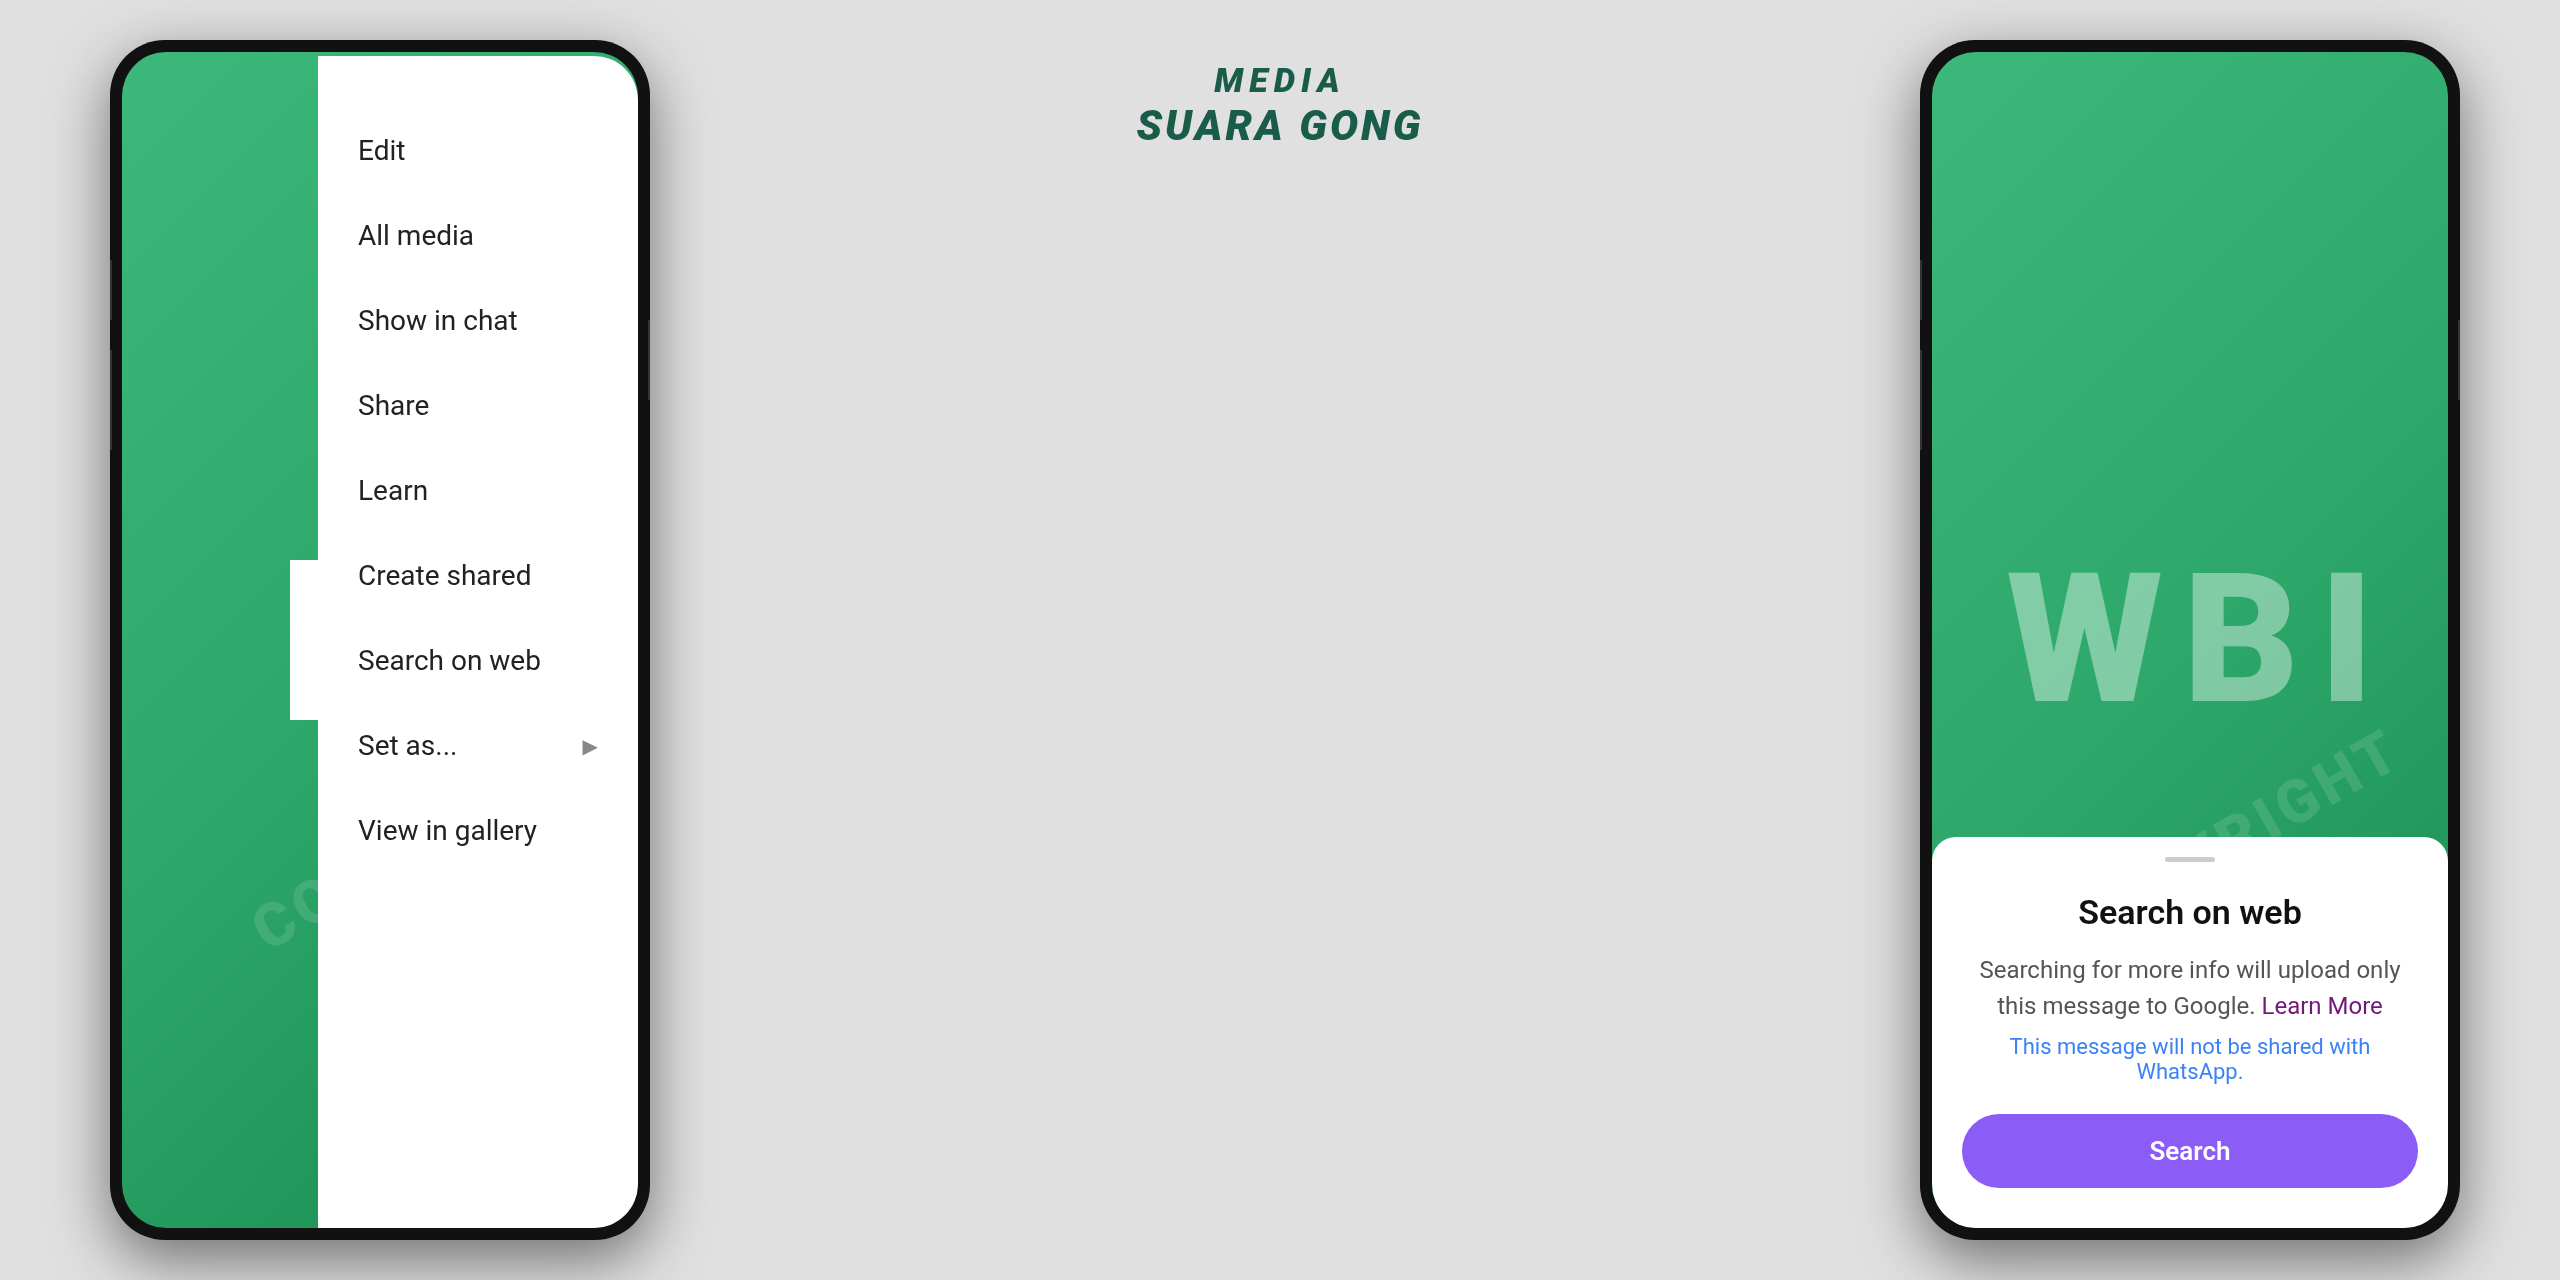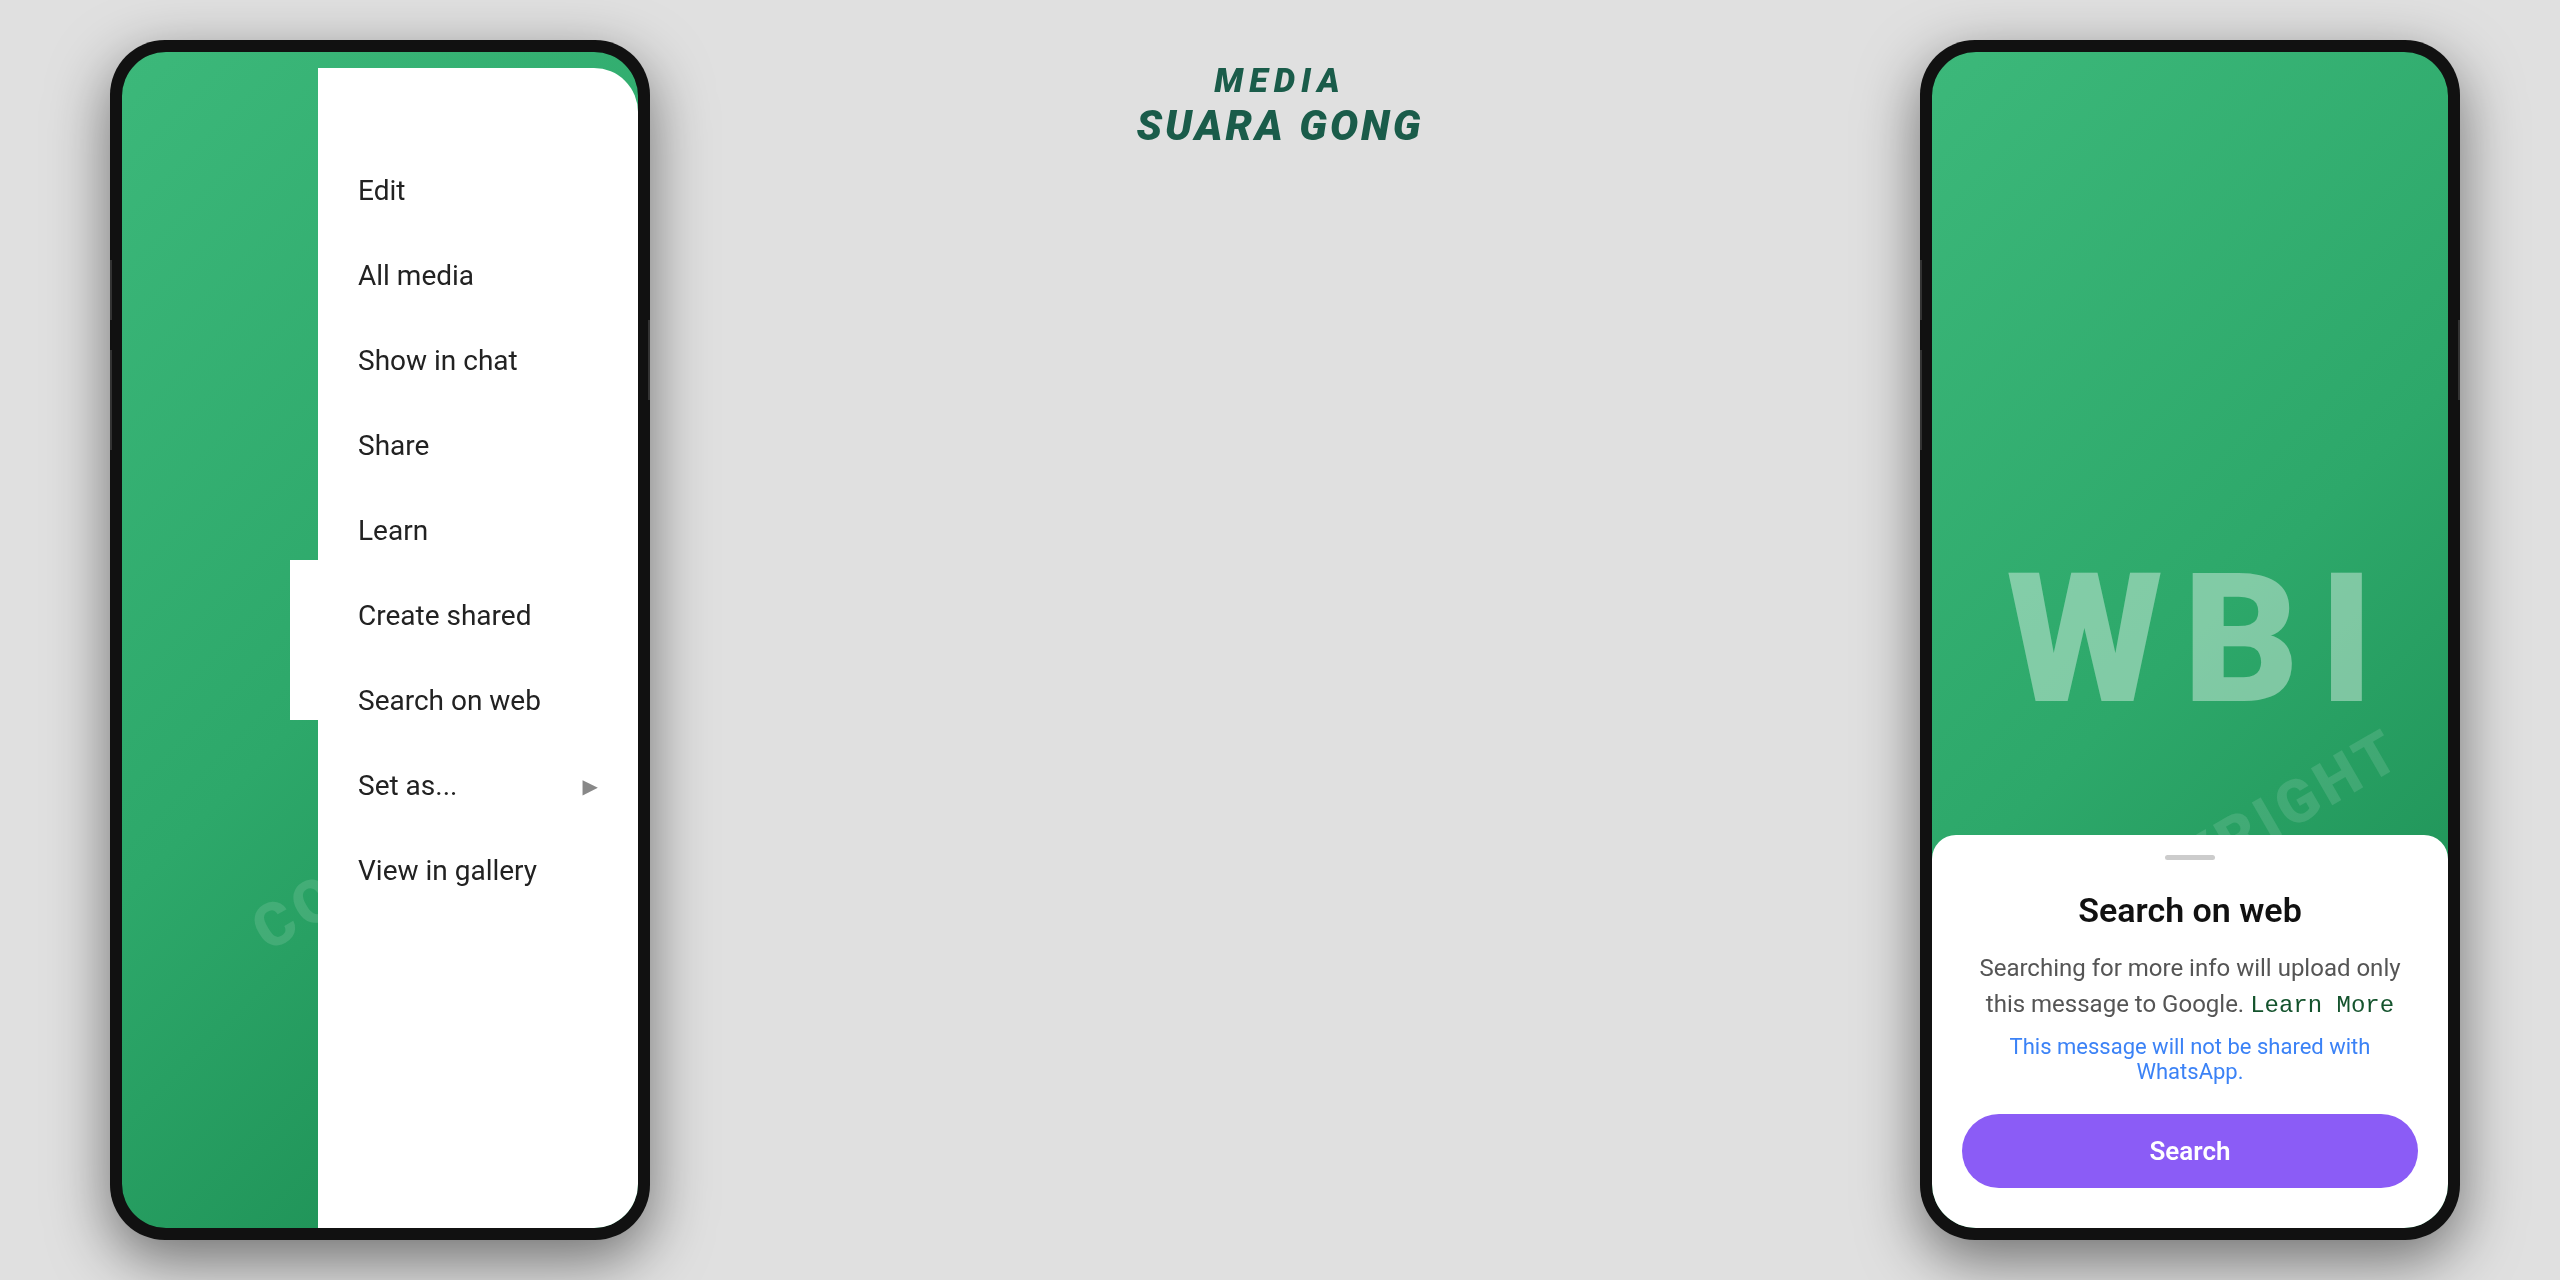--- a/index.html
+++ b/index.html
@@ -103,28 +103,28 @@
     .w-shape {
       width: 180px;
       height: 160px;
       background: white;
       clip-path: polygon(0 0, 18% 0, 50% 55%, 82% 0, 100% 0, 100% 100%, 82% 100%, 50% 45%, 18% 100%, 0 100%);
     }
 
     
     .context-menu {
       position: absolute;
-      top: 16px;
+      top: 4px;
       right: 0;
       width: 320px;
       height: 100%;
       background: white;
       border-radius: 0 44px 44px 0;
       z-index: 20;
-      padding: 80px 0 40px 0;
+      padding: 52px 0 40px 0;
       display: flex;
       flex-direction: column;
     }
 
     .menu-item {
       padding: 26px 40px;
       font-size: 28px;
       color: #222;
       cursor: pointer;
       display: flex;
@@ -168,22 +168,21 @@
 
     .sheet-desc {
       font-size: 24px;
       color: #555;
       text-align: center;
       line-height: 1.5;
       margin-bottom: 10px;
     }
 
     .sheet-link {
-      color: #14532d;
-      font-family: Liberation Mono, monospace;
+      color: #701a75;
     }
 
     .sheet-note {
       font-size: 22px;
       color: #3b82f6;
       text-align: center;
       margin-bottom: 30px;
     }
 
     .sheet-btn {

